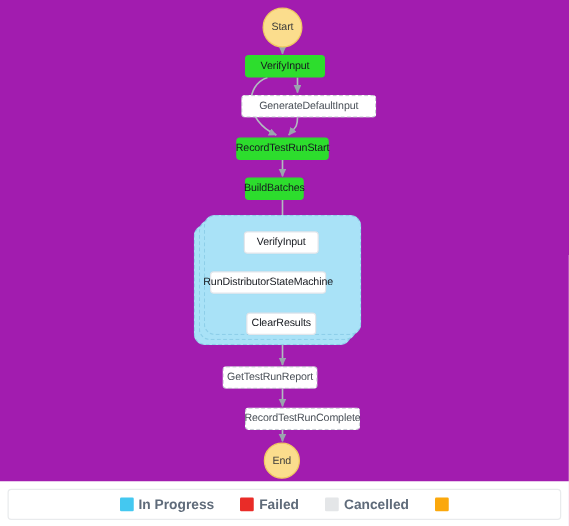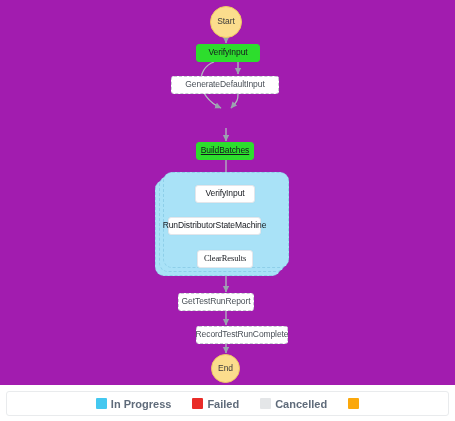--- a/index.html
+++ b/index.html
@@ -164,38 +164,41 @@
   </div>
 
   <div class="node terminal" style="left:210px; top:6px; width:32px; height:32px;">
     <span>Start</span>
   </div>
 
   <div class="node succeeded" style="left:196px; top:44px; width:64px; height:18px;justify-content:center;">
     <span>VerifyInput</span>
   </div>
 
-  <div class="node cancelled" style="left:171px; top:76px; width:108px; height:18px;">
+  <div class="node cancelled" style="left:193px; top:76px; width:108px; height:18px;">
     <span>GenerateDefaultInput</span>
   </div>
 
-
-  <div class="node succeeded" style="left:196px; top:142px; width:58px; height:18px;text-decoration:underline;">
+  <div class="node succeeded" style="left:189px; top:110px; width:74px; height:18px;">
+    <span>RecordTestRunStart</span>
+  </div>
+
+  <div class="node succeeded" style="left:196px; top:142px; width:47px; height:18px;">
     <span>BuildBatches</span>
   </div>
 
   <div class="node plain" style="left:195px; top:185px; width:60px; height:18px;">
     <span>VerifyInput</span>
   </div>
 
   <div class="node plain" style="left:168px; top:217px; width:93px; height:18px;">
     <span>RunDistributorStateMachine</span>
   </div>
 
-  <div class="node plain" style="left:197px; top:250px; width:56px; height:18px;font-family:Liberation Serif, serif;">
+  <div class="node plain" style="left:197px; top:250px; width:56px; height:18px;">
     <span>ClearResults</span>
   </div>
 
   <div class="node cancelled" style="left:178px; top:293px; width:76px; height:18px;">
     <span>GetTestRunReport</span>
   </div>
 
   <div class="node cancelled" style="left:196px; top:326px; width:92px; height:18px;">
     <span>RecordTestRunComplete</span>
   </div>

